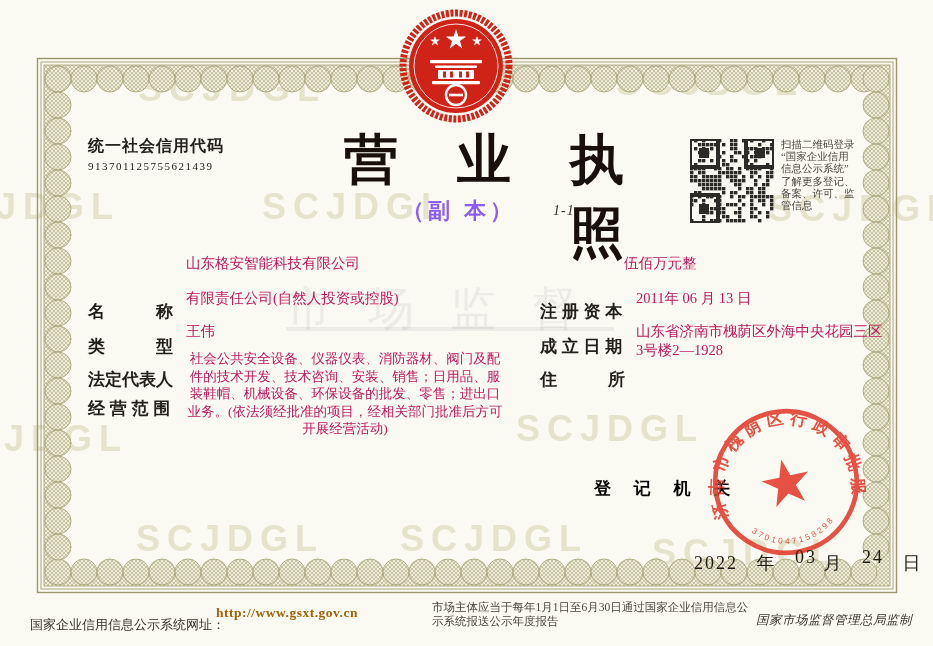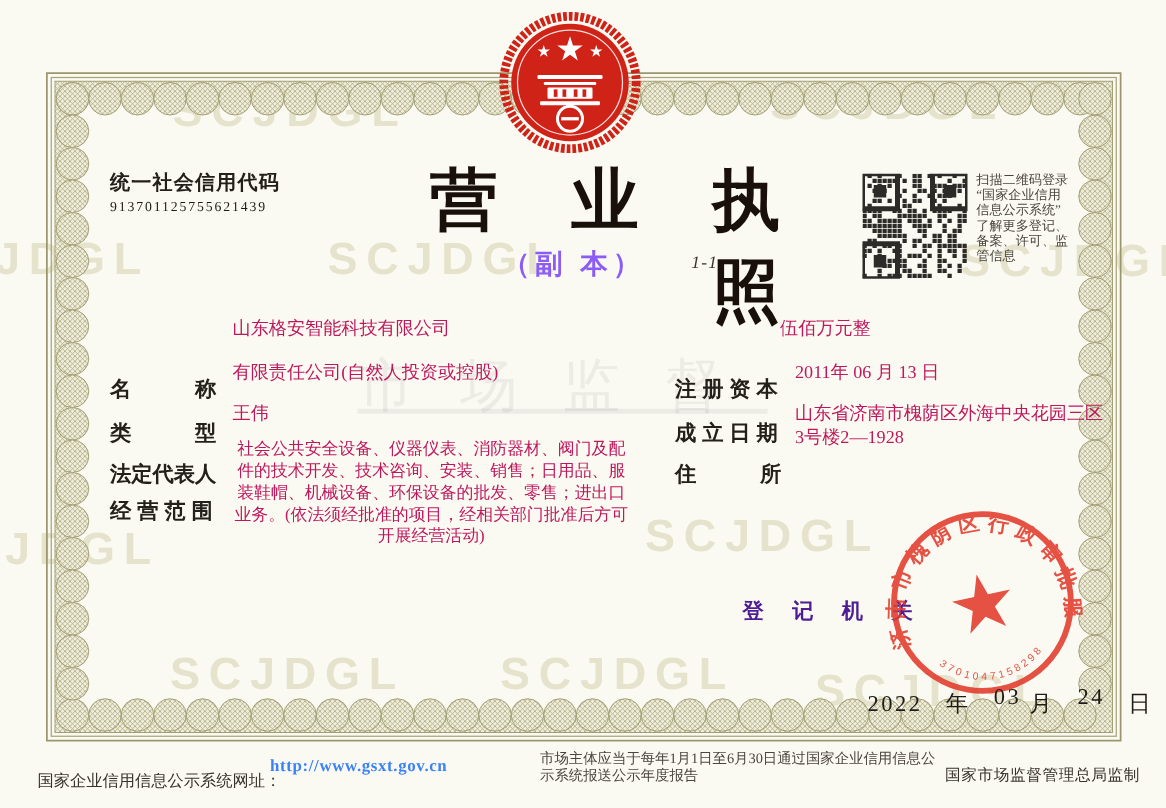--- a/index.html
+++ b/index.html
@@ -85,44 +85,44 @@
   .fvalue {
     position:absolute;
     font-size:14.5px; line-height:19px; color:#be185d;
   }
   .scope-value { font-size:13.5px; line-height:17.5px;text-align:center; }
 
   
   .reg-label {
     left:594px; top:477px;
     font-family:"Liberation Sans", sans-serif;
-    font-weight:bold; font-size:17px; letter-spacing:9px; color:#4c1d95;
+    font-weight:bold; font-size:17px; letter-spacing:9px; color:#000000;
   }
   .issue-date {
     left:694px; top:551px;
     font-size:18px; color:#1f1b16; letter-spacing:2px;
     white-space:nowrap;
   }
   .issue-date .raised { position:relative; top:-6px; }
   .issue-date .gap { display:inline-block; width:12px; }
 
   #stamp {
     position:absolute; left:708px; top:404px; width:156px; height:156px;
     transform:rotate(-12deg);
     opacity:0.88;
   }
 
   
   #emblem { position:absolute; left:397px; top:5px; width:118px; height:122px; }
 
   
   .footer-left-label { left:30px; top:616px; font-size:13px; color:#37322a; }
-  .footer-url { left:216px; top:605px; font-size:13.5px; font-weight:bold; color:#3b82f6; letter-spacing:0.5px; }
+  .footer-url { left:216px; top:605px; font-size:13.5px; font-weight:bold; color:#a16207; letter-spacing:0.5px; }
   .footer-middle { left:432px; top:600px; width:320px; font-size:11.5px; line-height:14px; color:#4b463d; }
-  .footer-right { left:756px; top:612px; font-size:12.5px; color:#37322a; letter-spacing:0.5px; }
+  .footer-right { left:756px; top:612px; font-size:12.5px; color:#37322a; letter-spacing:0.5px;font-style:italic; }
 </style>
 </head>
 <body>
 
 <span class="wm" style="left:138px; top:68px;">SCJDGL</span>
 <span class="wm" style="left:616px; top:62px;">SCJDGL</span>
 <span class="wm" style="left:-68px; top:186px;">SCJDGL</span>
 <span class="wm" style="left:262px; top:186px;">SCJDGL</span>
 <span class="wm" style="left:768px; top:188px;">SCJDGL</span>
 <span class="wm" style="left:516px; top:408px;">SCJDGL</span>

